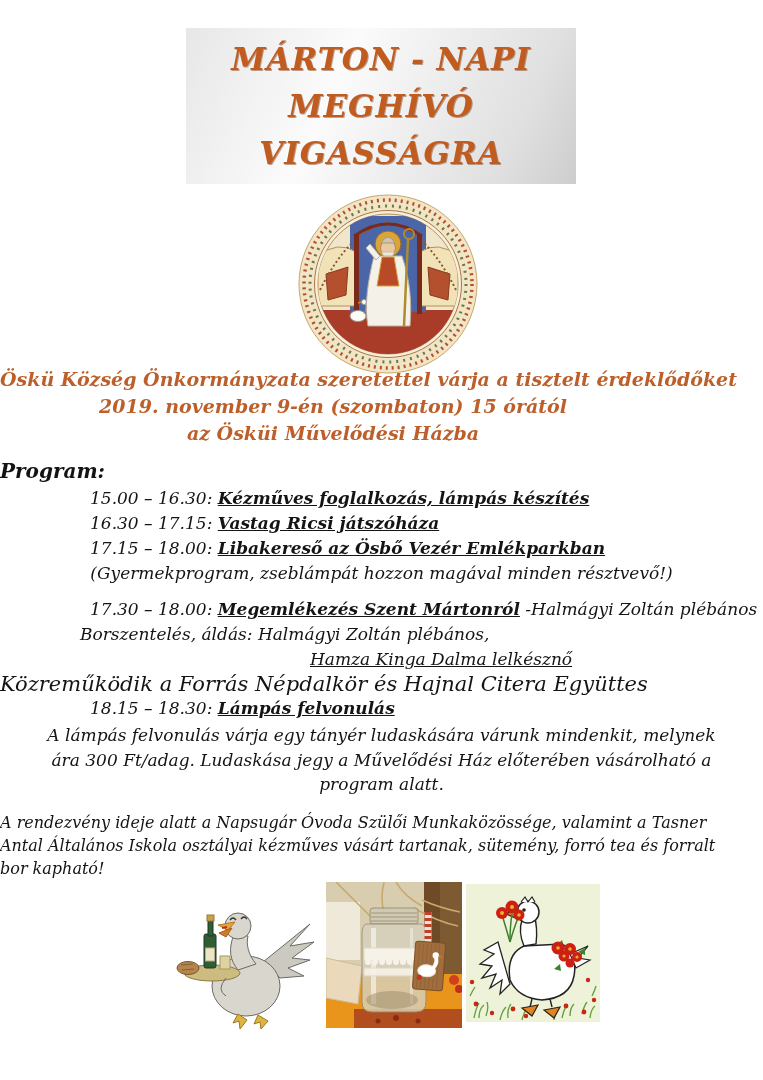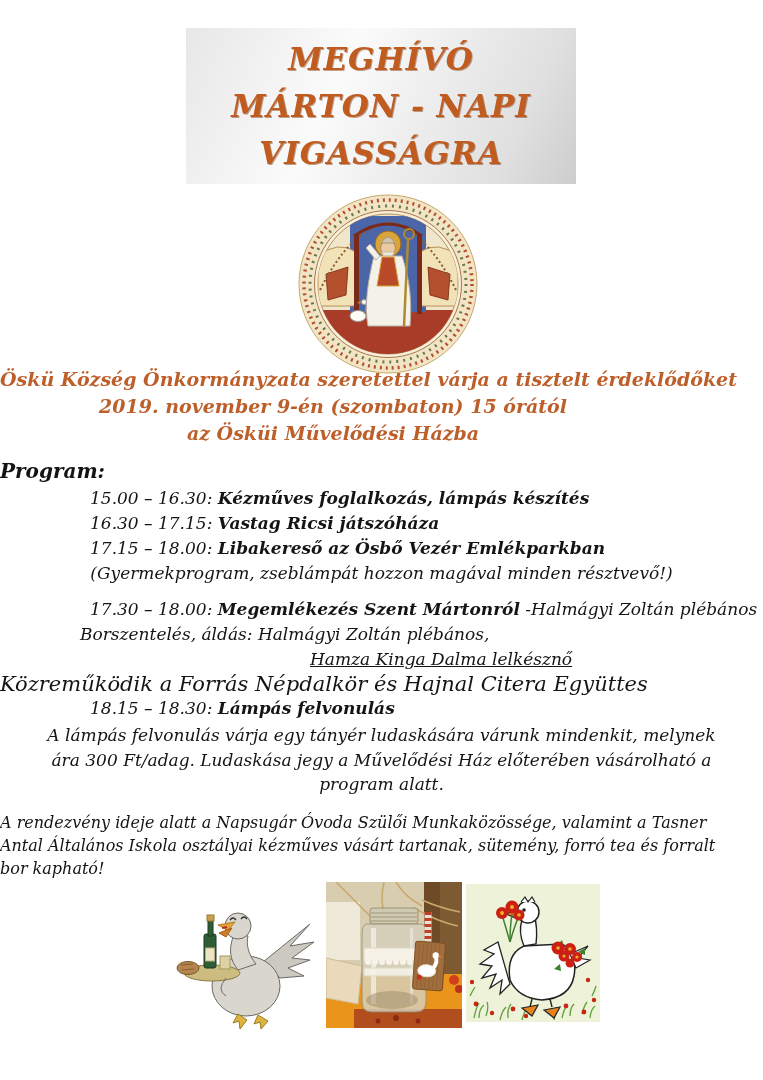--- a/index.html
+++ b/index.html
@@ -23,43 +23,43 @@
   
   .intro {
     position:absolute; top:366px; left:0; width:666px; text-align:center;
     color:#bd5f2a; font-style:italic; font-weight:bold; font-size:19px; line-height:27px;
   }
   .intro div { white-space:nowrap; }
   
   .program { position:absolute; top:460px; left:0; width:763px; color:#141414; font-style:italic; }
   .p-header { text-align:left; font-weight:bold; font-size:20px; line-height:22px; margin-bottom:4px; }
   .p-item  { padding-left:90px; font-size:17px; line-height:25px; white-space:nowrap; }
-  .p-item .evt { font-weight:bold; }
+  .p-item .evt { font-weight:bold;text-decoration:underline; }
   .p-note  { text-align:center; font-size:17px; line-height:24px; }
   .p-gap   { height:12px; }
   .p-sub1  { padding-left:80px; font-size:17px; line-height:25px; white-space:nowrap; }
   .p-sub2  { padding-left:310px; font-size:17px; line-height:25px; white-space:nowrap;text-decoration:underline; }
   .p-sub3  { text-align:left; font-size:21px; line-height:24px; white-space:nowrap; }
   .p-meal  { margin-top:2px; text-align:center; font-size:17px; line-height:24.5px; }
   .p-meal div { white-space:nowrap; }
   .p-market{ margin-top:14px; text-align:left; font-size:16px; line-height:23px; }
   .p-market div { white-space:nowrap; }
   
   .img-left  { position:absolute; left:168px; top:898px;  width:152px; height:132px; }
   .img-mid   { position:absolute; left:326px; top:882px;  width:136px; height:146px; }
   .img-right { position:absolute; left:466px; top:884px;  width:134px; height:138px; }
 </style>
 </head>
 <body>
 
 <div class="page">
 
   <div class="title-block">
+    <div class="title-line">MÁRTON - NAPI</div>
     <div class="title-line">MEGHÍVÓ</div>
-    <div class="title-line">MÁRTON - NAPI</div>
     <div class="title-line">VIGASSÁGRA</div>
   </div>
 
   <div class="medallion">
     <svg width="180" height="180" viewBox="0 0 180 180">
       <defs>
           <clipPath id="mcl">
             <circle cx="90" cy="90" r="70"></circle>
           </clipPath>
         </defs>

